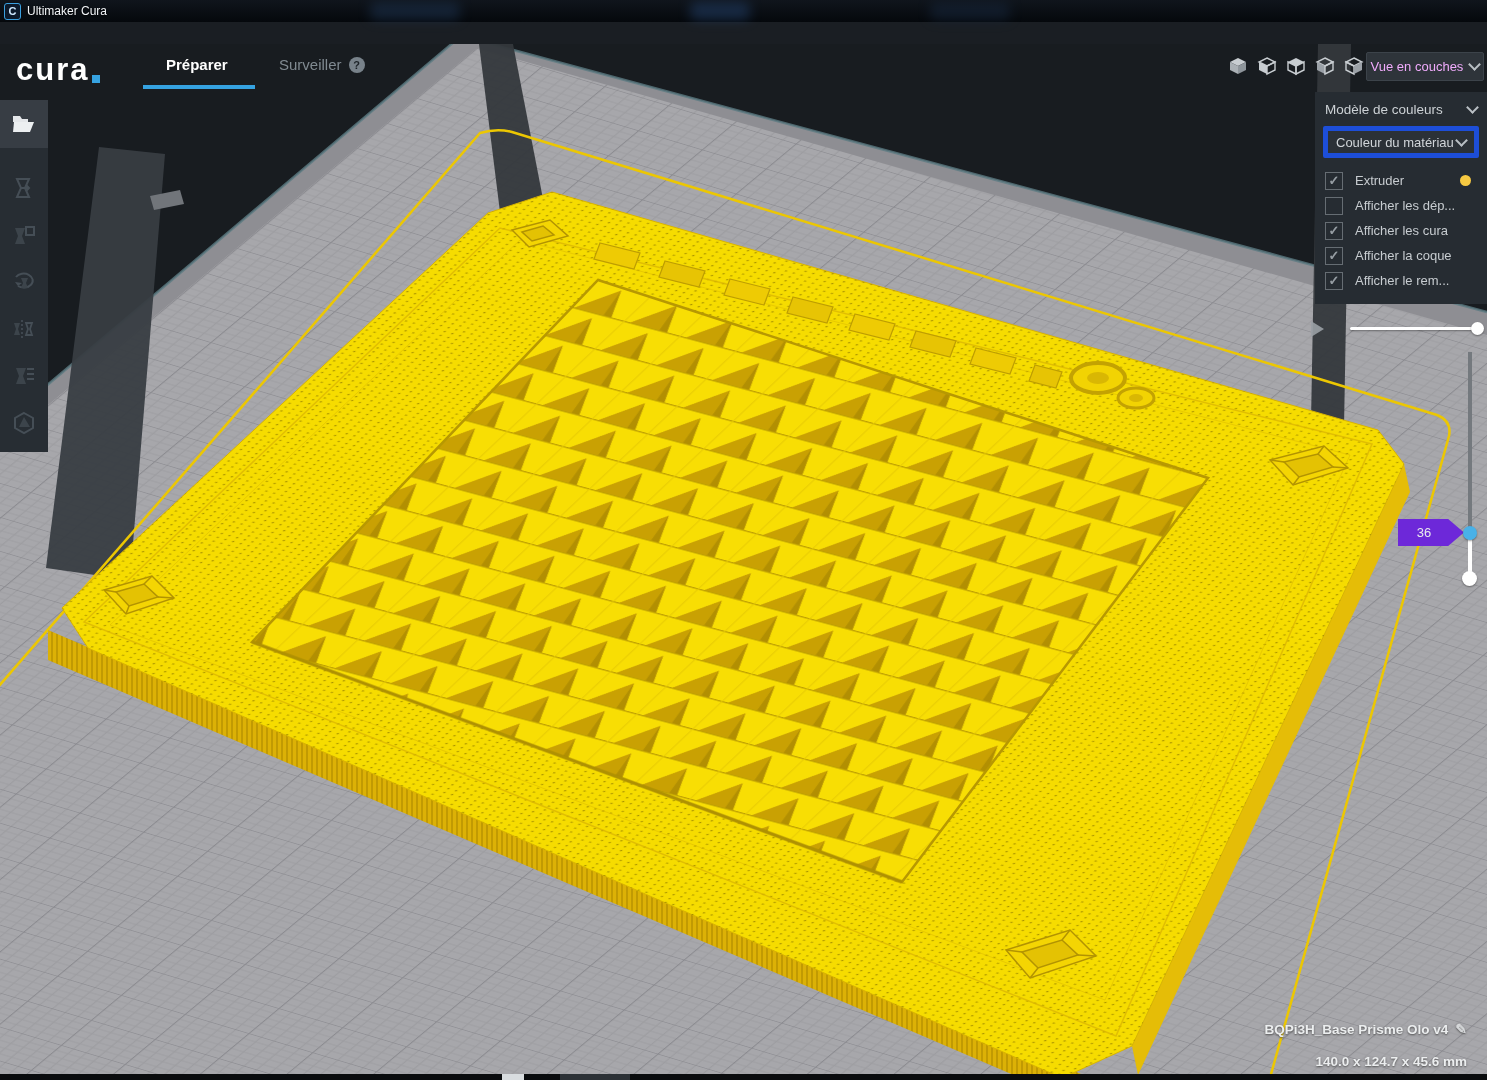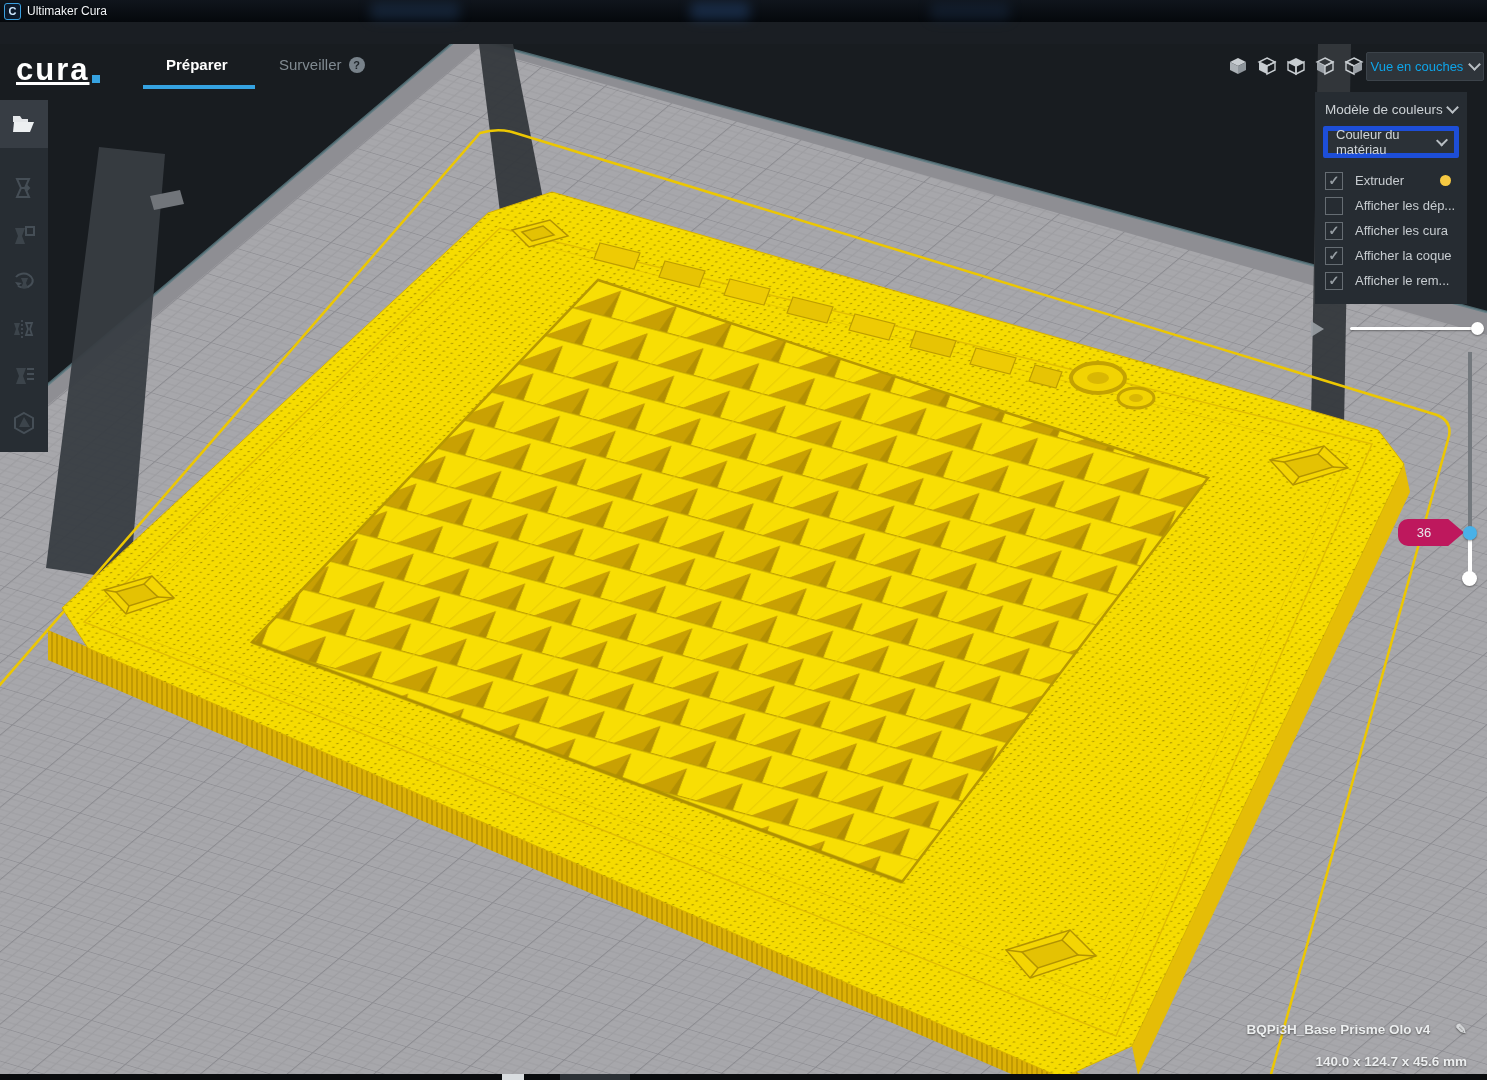--- a/index.html
+++ b/index.html
@@ -19,43 +19,43 @@
   .title-text{color:#f2f5f8;font-size:12px;z-index:2;text-shadow:0 1px 2px #000;}
   .menubar{position:absolute;left:0;top:22px;width:1487px;height:22px;
     background:linear-gradient(#fdfeff,#e9edf4 55%,#d9dfe9);border-bottom:1px solid #9aa0aa;
     display:flex;align-items:center;box-sizing:border-box;padding-left:2px;}
   .menu-item{font-size:12px;color:#131313;padding:0 11px;line-height:21px;cursor:default;}
   
   .viewport{position:absolute;left:0;top:44px;width:1487px;height:1030px;}
   .scene{position:absolute;left:0;top:0;}
   
   .logo{position:absolute;left:16px;top:52px;color:#fff;font-size:31px;font-weight:bold;
-    letter-spacing:2px;display:flex;align-items:flex-end;text-decoration:underline;}
+    letter-spacing:2px;display:flex;align-items:flex-end;}
   .logo-dot{width:8px;height:8px;background:#36a3e1;display:inline-block;margin:0 0 5px 3px;}
   .tab{position:absolute;top:56px;font-size:15px;}
   .tab-active{left:166px;color:#ffffff;font-weight:bold;}
   .tab-underline{position:absolute;left:143px;top:85px;width:112px;height:4px;background:#35a2e0;}
   .tab-inactive{left:271px;color:#808a91;display:flex;align-items:center;gap:7px;margin-left:8px;}
   .help-badge{width:16px;height:16px;border-radius:50%;background:#78828a;color:#1d2328;
     font-size:11px;font-weight:bold;display:flex;align-items:center;justify-content:center;}
   .view-icons{position:absolute;left:1228px;top:56px;display:flex;gap:9px;}
   .view-icons svg{display:block;}
   .viewmode-btn{position:absolute;left:1366px;top:52px;width:116px;height:27px;background:#2e343a;
-    border:1px solid #3c434a;border-radius:2px;color:#0ea5e9;font-size:13px;display:flex;
+    border:1px solid #3c434a;border-radius:2px;color:#f0abfc;font-size:13px;display:flex;
     align-items:center;justify-content:center;gap:7px;}
   .chev{width:7px;height:7px;border-right:2px solid #b9bfc4;border-bottom:2px solid #b9bfc4;
     transform:rotate(45deg);margin-top:-4px;}
   
   .toolbar{position:absolute;left:0;top:100px;width:48px;height:352px;background:#272d33;}
   .tool-open{position:absolute;left:0;top:0;width:48px;height:48px;background:#373d44;
     display:flex;align-items:center;justify-content:center;}
   .tool{position:absolute;left:0;width:48px;height:44px;display:flex;align-items:center;
     justify-content:center;opacity:.9;}
   
-  .layer-panel{position:absolute;left:1315px;top:92px;width:152px;height:212px;background:#262c32;
+  .layer-panel{position:absolute;left:1315px;top:92px;width:172px;height:212px;background:#262c32;
     box-sizing:border-box;padding:10px 8px;color:#ccd1d5;}
   .lp-head{display:flex;align-items:center;justify-content:space-between;font-size:13.5px;padding:0 2px;}
   .lp-select{margin-top:9px;height:22px;border:5px solid #1d4ed8;border-radius:2px;background:#2b3137;
     display:flex;align-items:center;justify-content:space-between;padding:0 8px;font-size:13px;color:#d0d5d9;}
   .cb-row{display:flex;align-items:center;height:25px;margin-top:0;position:relative;}
   .cb-rows{margin-top:10px;}
   .cb-box{width:16px;height:16px;border:1px solid #666d73;background:#262c32;margin:0 12px 0 2px;
     display:flex;align-items:center;justify-content:center;color:#969da3;font-size:13px;font-weight:bold;}
   .cb-label{font-size:13px;color:#c7ccd0;white-space:nowrap;}
   .swatch{position:absolute;right:8px;width:11px;height:11px;border-radius:50%;background:#f6c942;}
@@ -65,27 +65,27 @@
   .h-slider{position:absolute;left:1350px;top:327px;width:124px;height:3px;background:#fff;border-radius:2px;
     box-shadow:0 1px 2px rgba(0,0,0,.35);}
   .h-handle{position:absolute;left:1471px;top:322px;width:13px;height:13px;border-radius:50%;background:#fff;
     box-shadow:0 1px 2px rgba(0,0,0,.4);}
   .v-track-top{position:absolute;left:1468px;top:352px;width:4px;height:178px;background:#74797e;}
   .v-track-bottom{position:absolute;left:1468px;top:530px;width:4px;height:48px;background:#fff;}
   .v-handle{position:absolute;left:1463px;top:526px;width:14px;height:14px;border-radius:50%;background:#49b1e8;
     box-shadow:0 1px 2px rgba(0,0,0,.4);}
   .v-end{position:absolute;left:1462px;top:571px;width:15px;height:15px;border-radius:50%;background:#fff;
     box-shadow:0 1px 2px rgba(0,0,0,.4);}
-  .layer-flag{position:absolute;left:1398px;top:519px;width:66px;height:27px;background:#be185d;
+  .layer-flag{position:absolute;left:1398px;top:519px;width:66px;height:27px;background:#6d28d9;
     clip-path:polygon(0 0,76% 0,100% 50%,76% 100%,0 100%);color:#e8eaec;font-size:13px;
-    display:flex;align-items:center;justify-content:center;padding-right:14px;box-sizing:border-box;border-radius:10px;}
+    display:flex;align-items:center;justify-content:center;padding-right:14px;box-sizing:border-box;}
   
   .model-info{position:absolute;right:20px;top:1021px;text-align:right;color:#eceeef;
     text-shadow:0 1px 2px rgba(70,70,70,.9);}
-  .model-name{font-size:13.5px;font-weight:bold;display:flex;align-items:center;gap:25px;justify-content:flex-end;text-align:right;}
+  .model-name{font-size:13.5px;font-weight:bold;display:flex;align-items:center;gap:7px;justify-content:flex-end;text-align:right;}
   .pencil{font-size:14px;color:#d6d8da;}
   .model-dims{font-size:13.5px;font-weight:bold;margin-top:17px;}
   
   .taskbar{position:absolute;left:0;top:1074px;width:1487px;height:6px;background:#0a0c0e;}
   .tb-seg1{position:absolute;left:502px;top:0;width:22px;height:6px;background:#d8dcdf;}
   .tb-seg2{position:absolute;left:560px;top:0;width:70px;height:6px;background:#2c3136;}
 </style>
 </head>
 <body>
 

